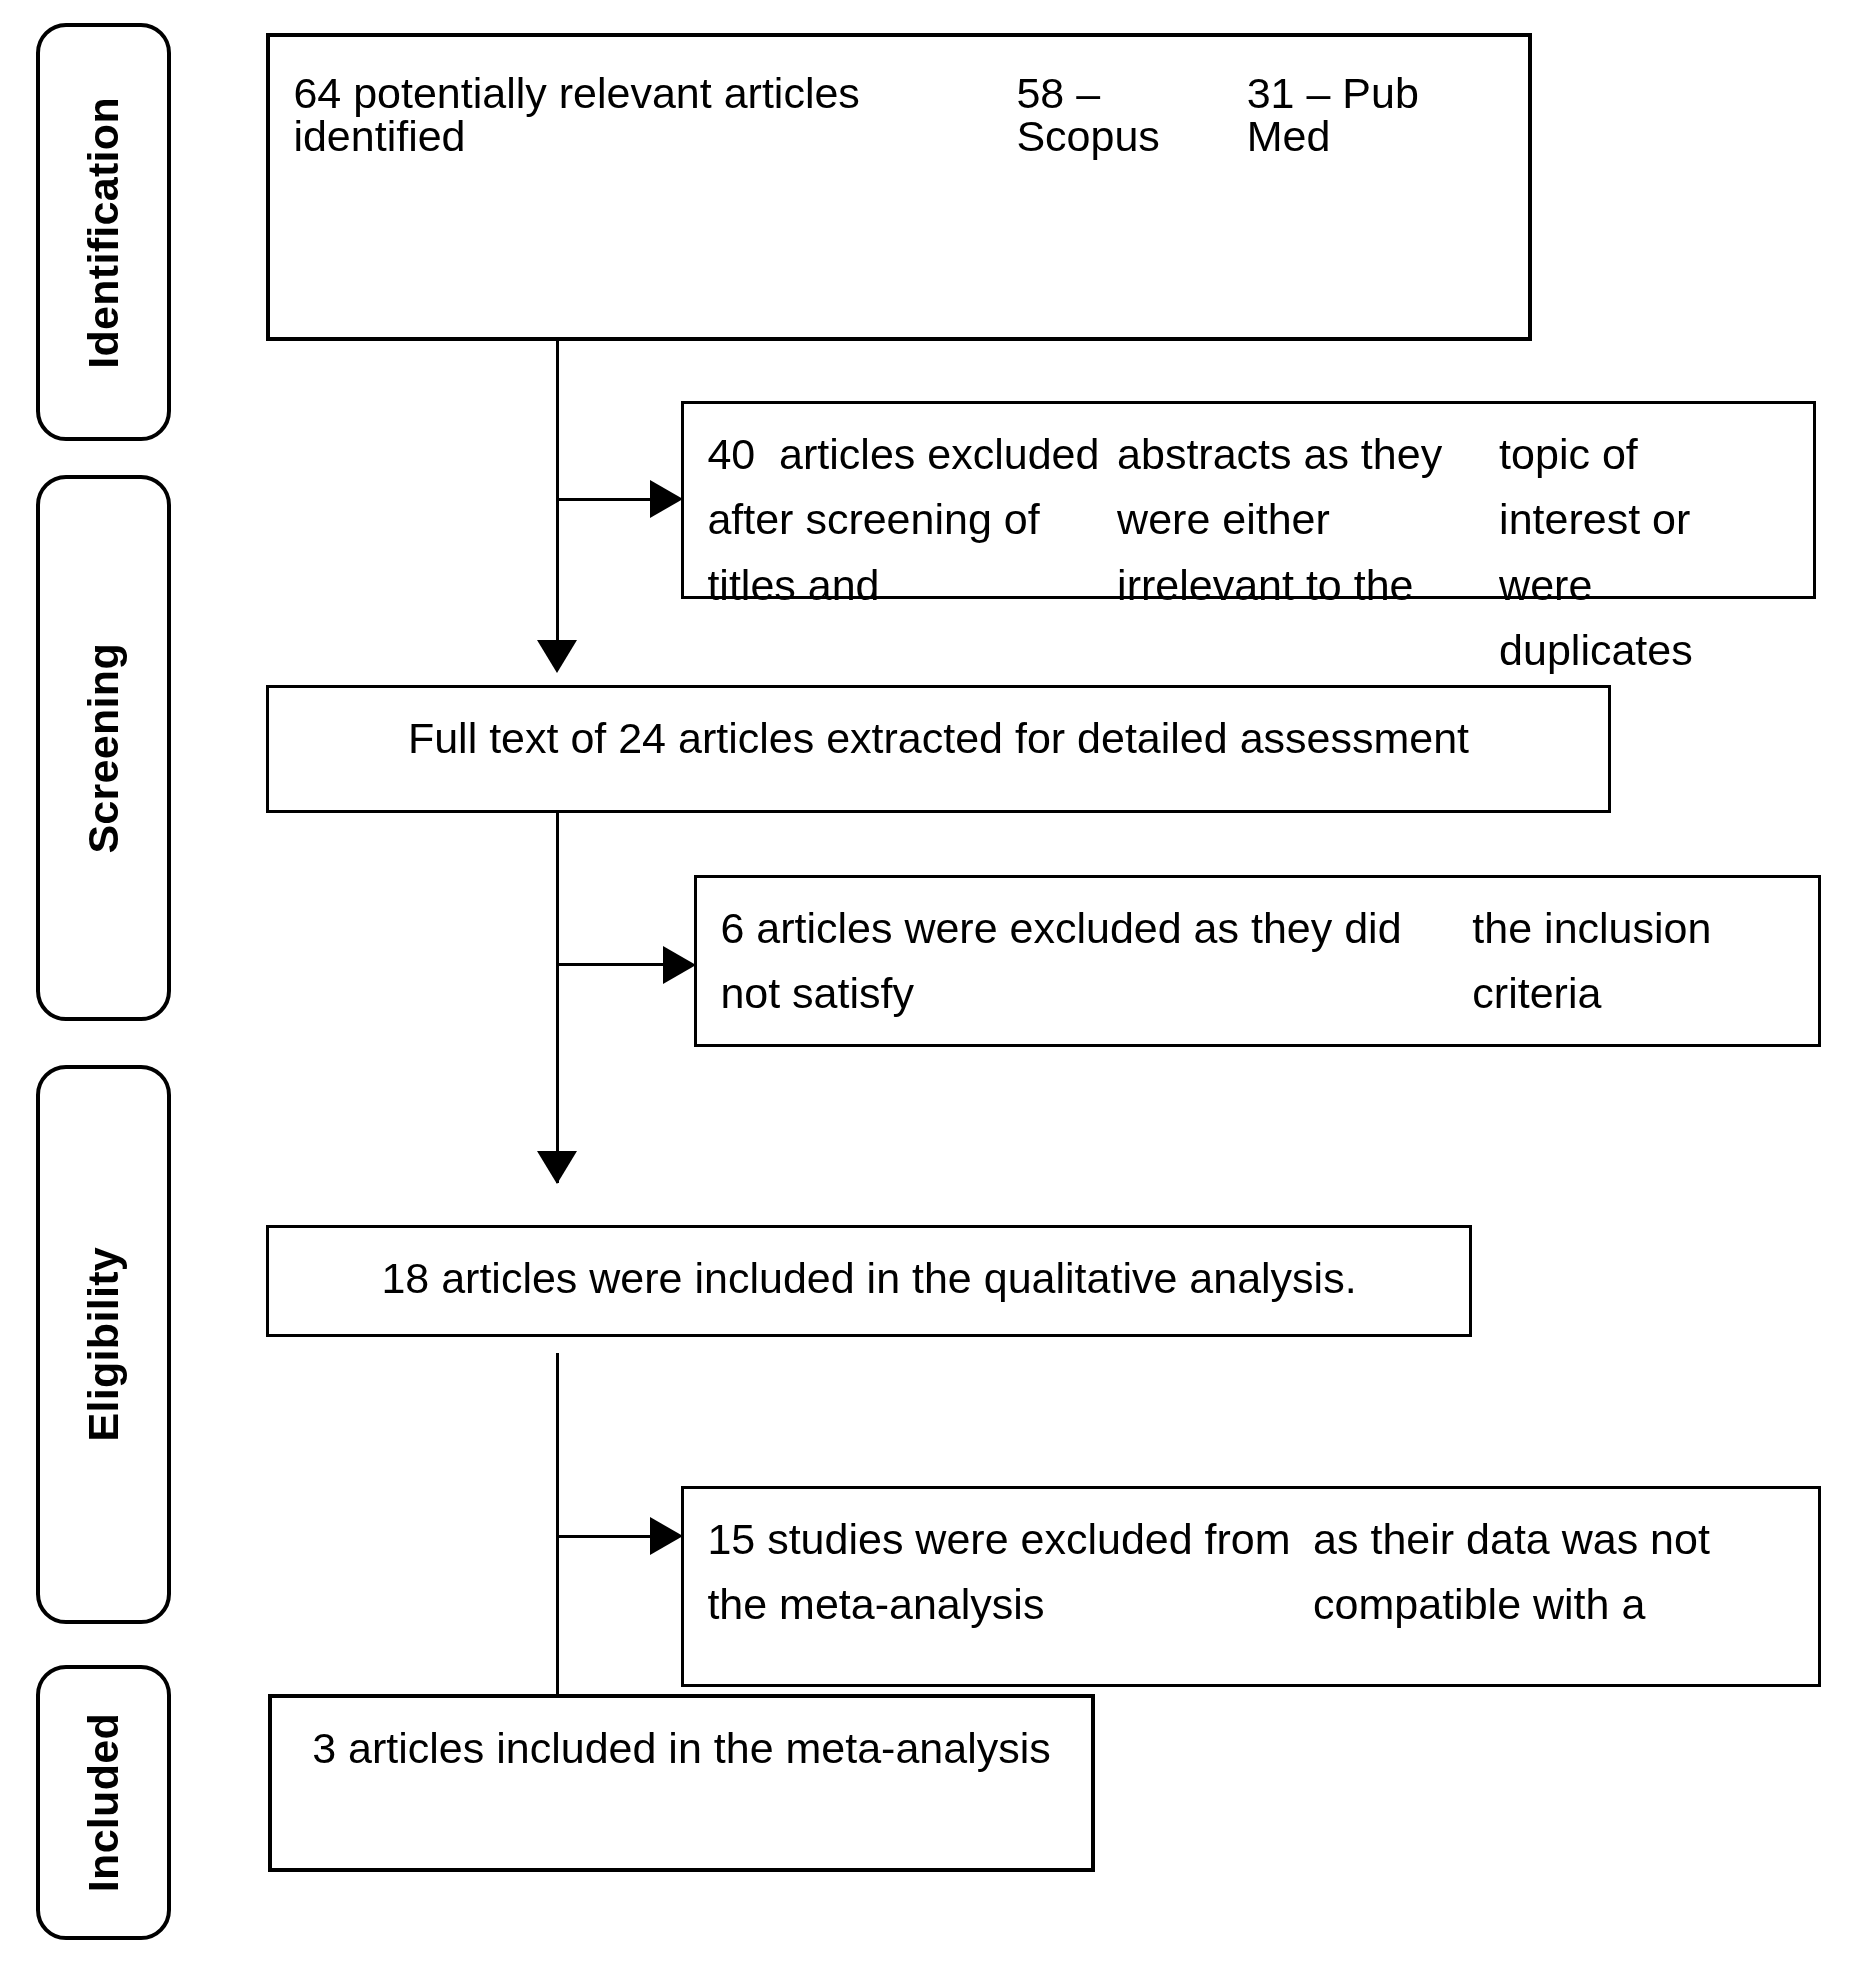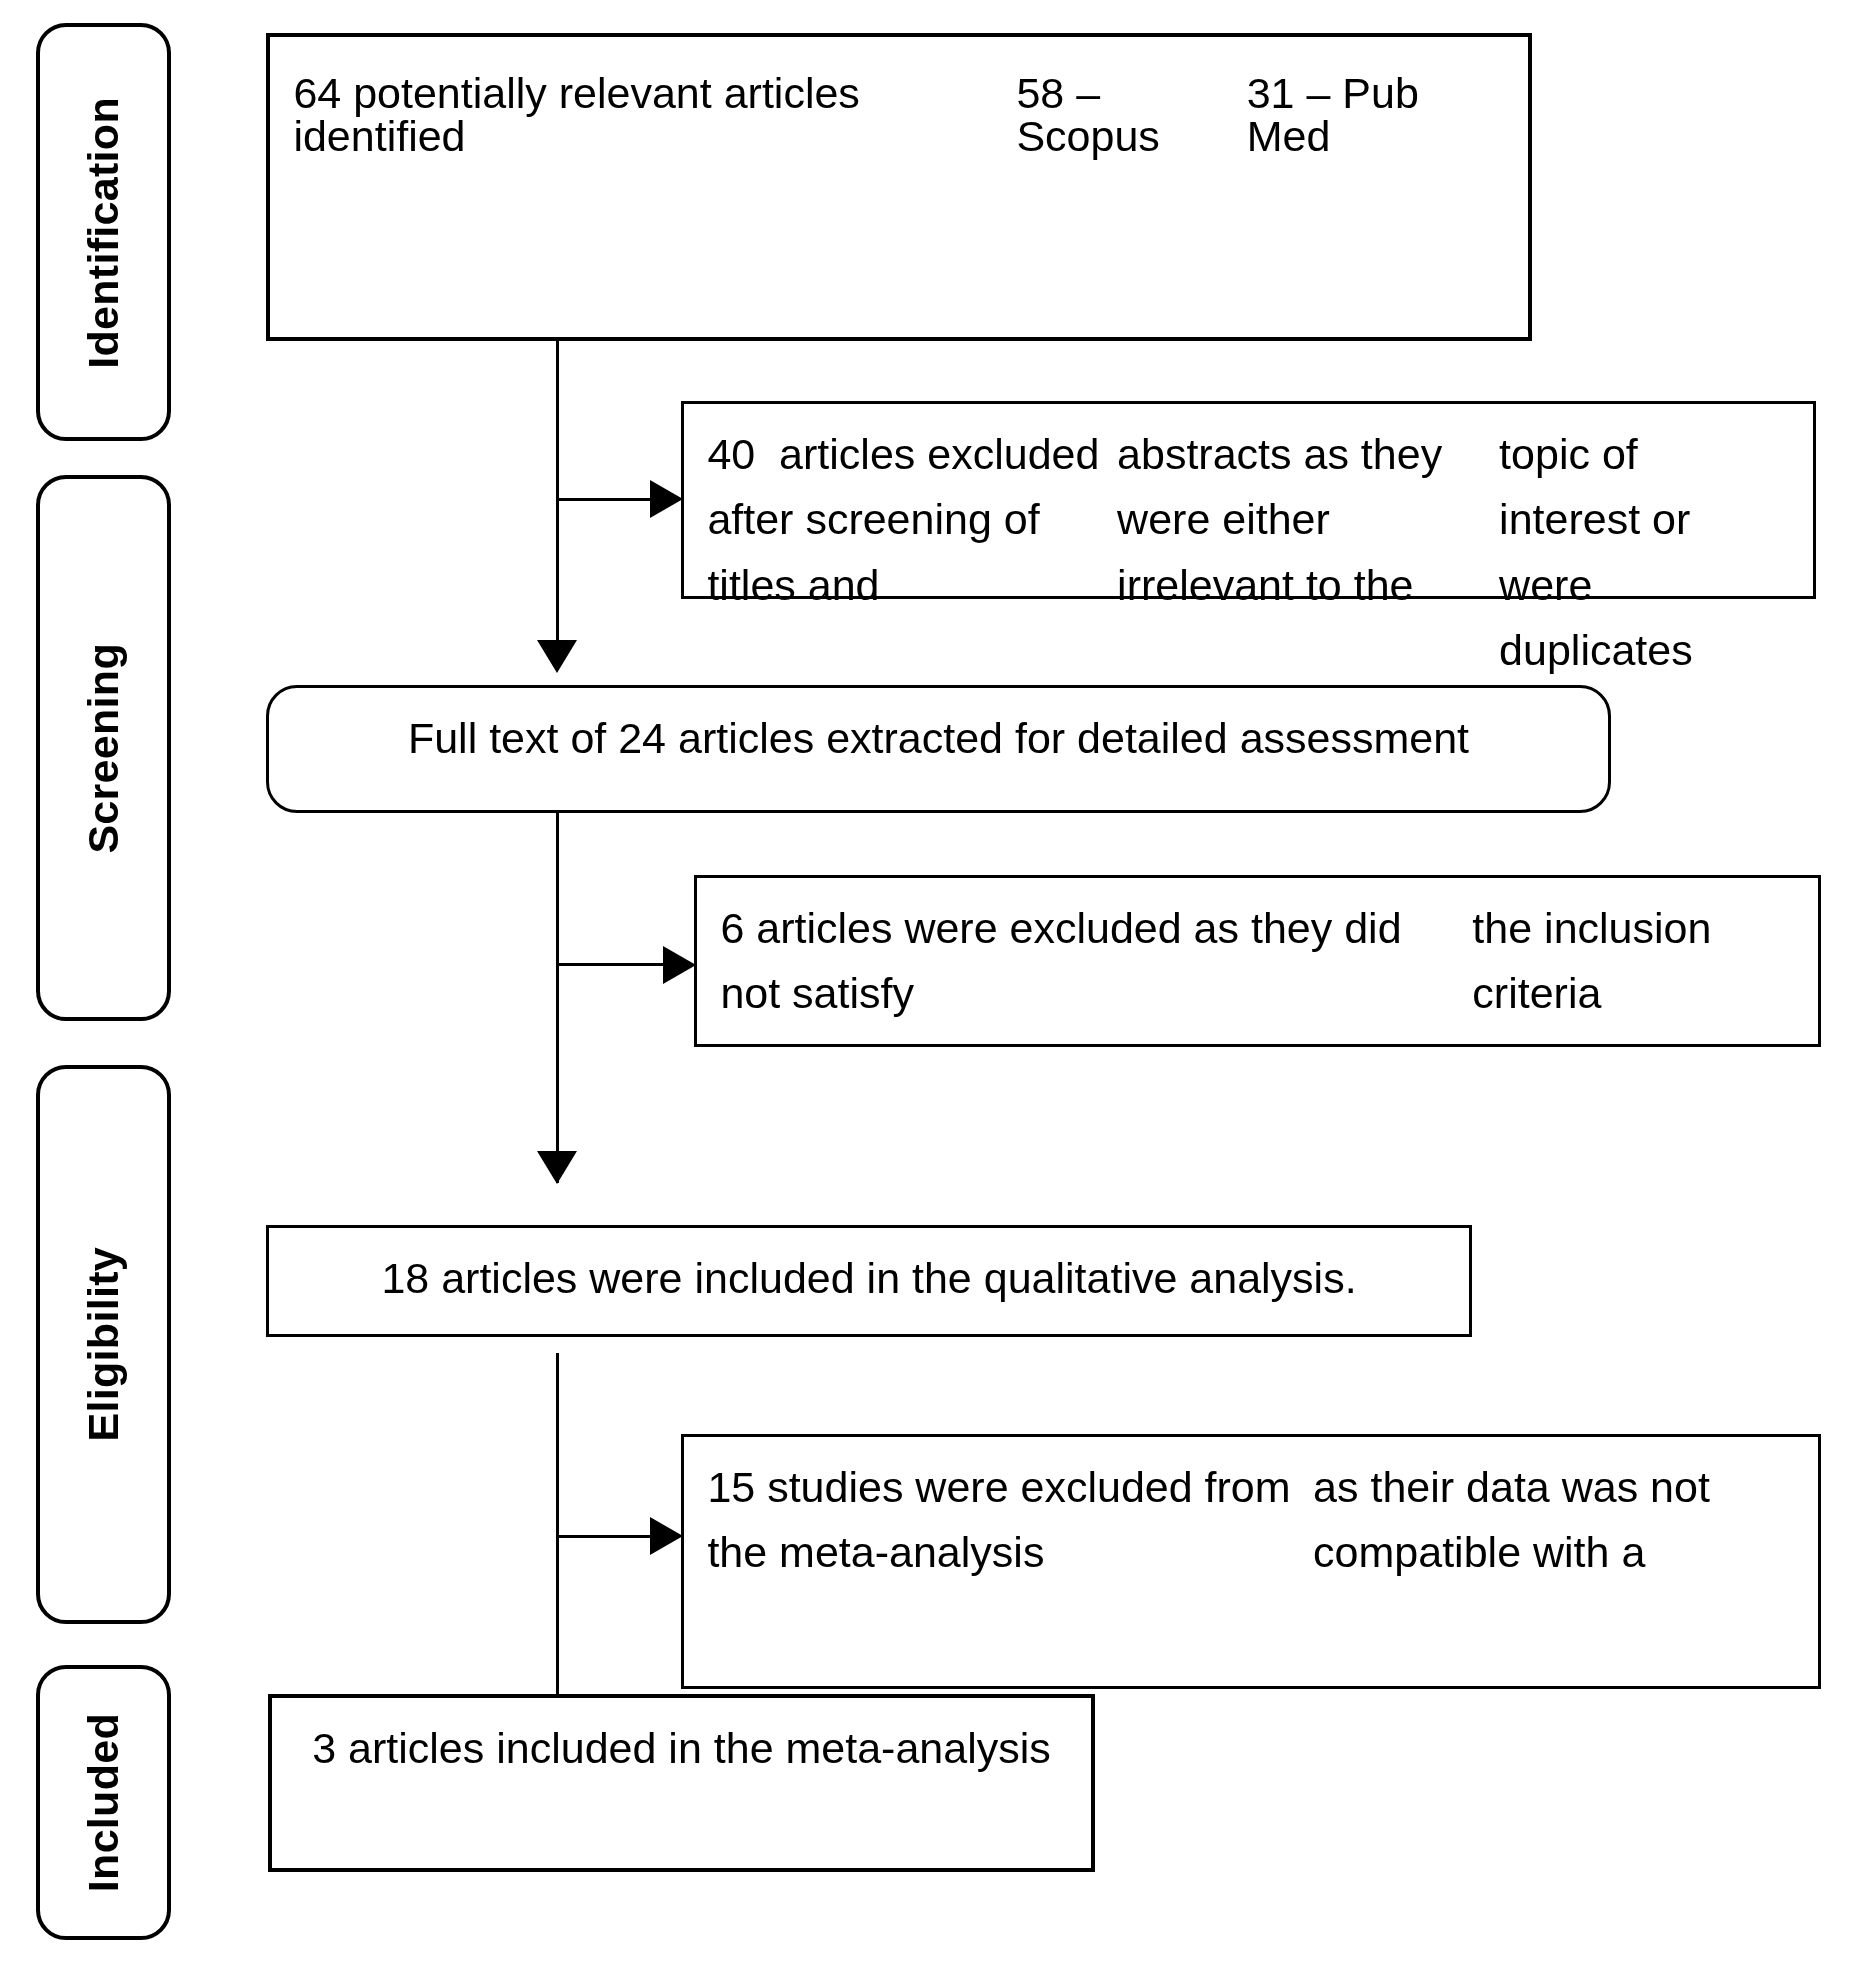--- a/index.html
+++ b/index.html
@@ -123,21 +123,21 @@
 
   <div class="hline" style="left:556px; top:498px; width:103px;"></div>
   <div class="arrow-right" style="left:650px; top:480px;"></div>
 
   <div class="flow-box" style="left:681px; top:401px; width:1135px; height:198px;">
     <div class="line">40  articles excluded after screening of titles and</div>
     <div class="line">abstracts as they were either irrelevant to the</div>
     <div class="line">topic of interest or were duplicates</div>
   </div>
 
-  <div class="flow-box" style="left:266px; top:685px; width:1345px; height:128px;border-radius:31px;">
+  <div class="flow-box" style="left:266px; top:685px; width:1345px; height:128px;">
     <div class="line">Full text of 24 articles extracted for detailed assessment</div>
   </div>
 
   <div class="vline" style="left:556px; top:813px; height:370px;"></div>
   <div class="arrow-down" style="left:537px; top:1151px;"></div>
 
   <div class="hline" style="left:556px; top:963px; width:117px;"></div>
   <div class="arrow-right" style="left:663px; top:946px;"></div>
 
   <div class="flow-box" style="left:694px; top:875px; width:1127px; height:172px;">
@@ -148,21 +148,21 @@
   <div class="flow-box" style="left:266px; top:1225px; width:1206px; height:112px;">
     <div class="line">18 articles were included in the qualitative analysis.</div>
   </div>
 
   <div class="vline" style="left:556px; top:1353px; height:384px;"></div>
   <div class="arrow-down" style="left:537px; top:1705px;"></div>
 
   <div class="hline" style="left:556px; top:1535px; width:103px;"></div>
   <div class="arrow-right" style="left:650px; top:1517px;"></div>
 
-  <div class="flow-box" style="left:681px; top:1434px; width:1140px; height:255px;">
+  <div class="flow-box" style="left:681px; top:1486px; width:1140px; height:201px;">
     <div class="line">15 studies were excluded from the meta-analysis</div>
     <div class="line">as their data was not compatible with a</div>
   </div>
 
   <div class="flow-box" style="left:268px; top:1694px; width:827px; height:178px; border-width:4.1px;text-align:right;">
     <div class="line">3 articles included in the meta-analysis</div>
   </div>
 
 </div>
 

